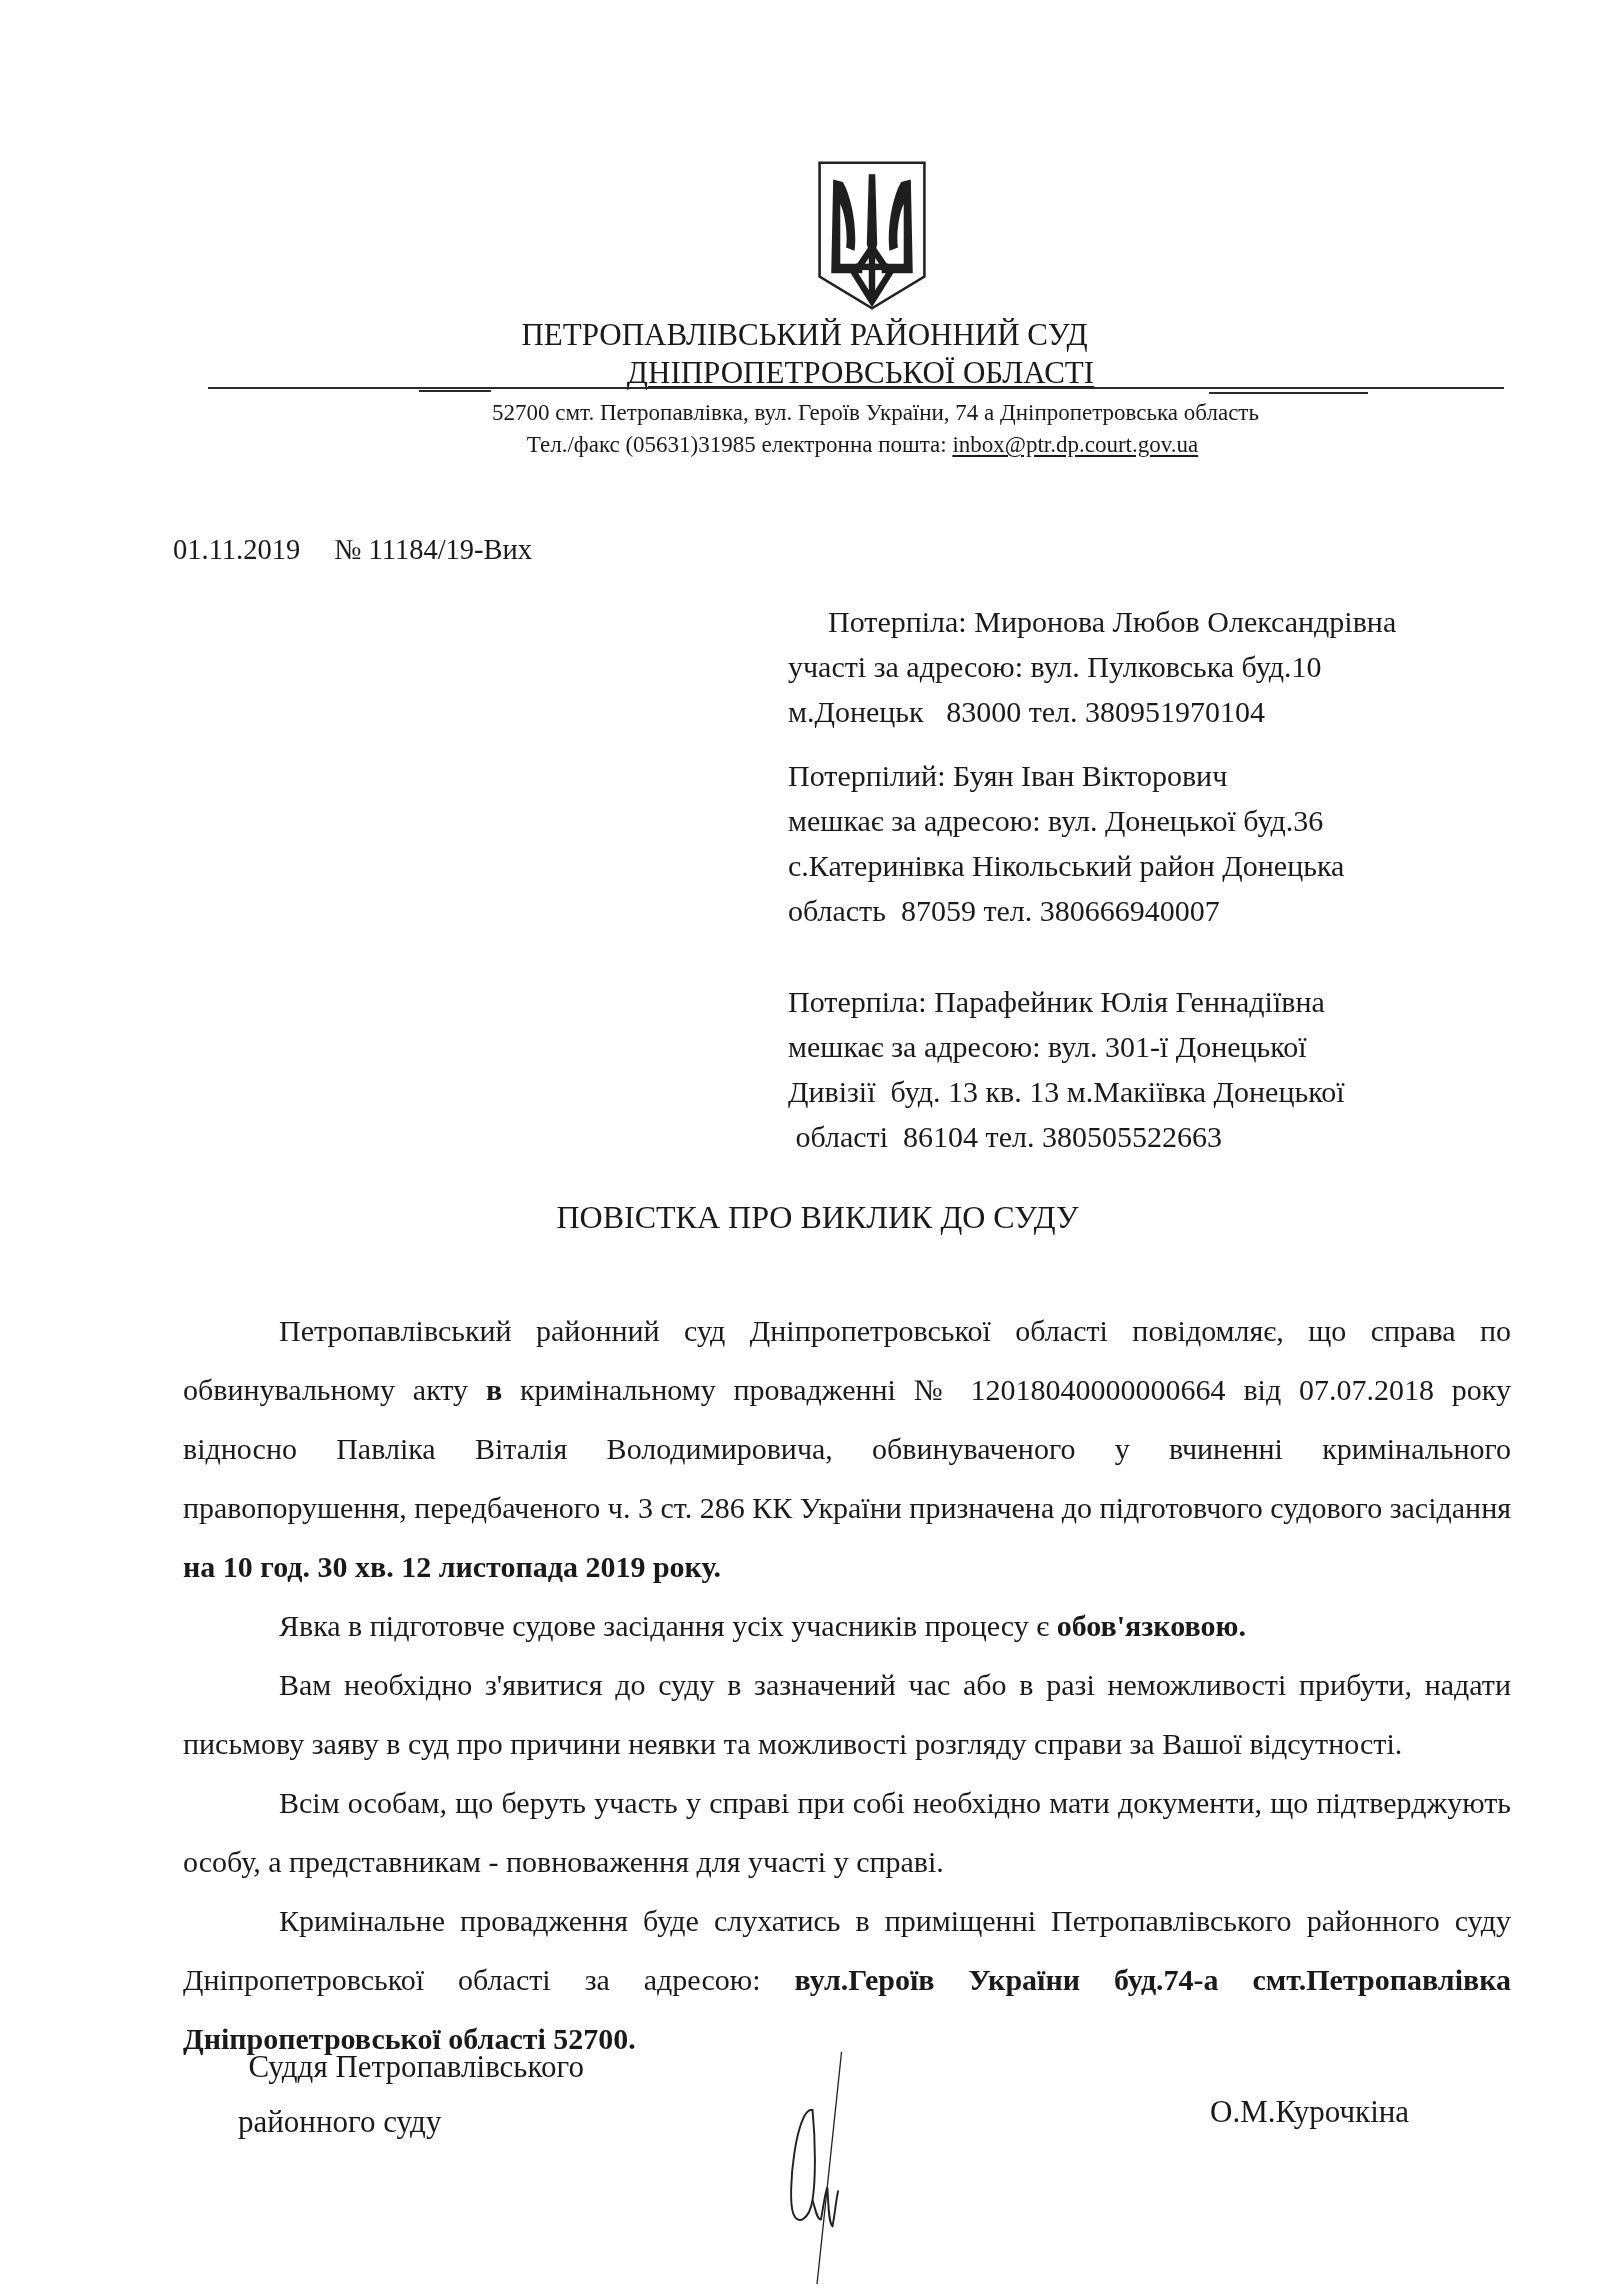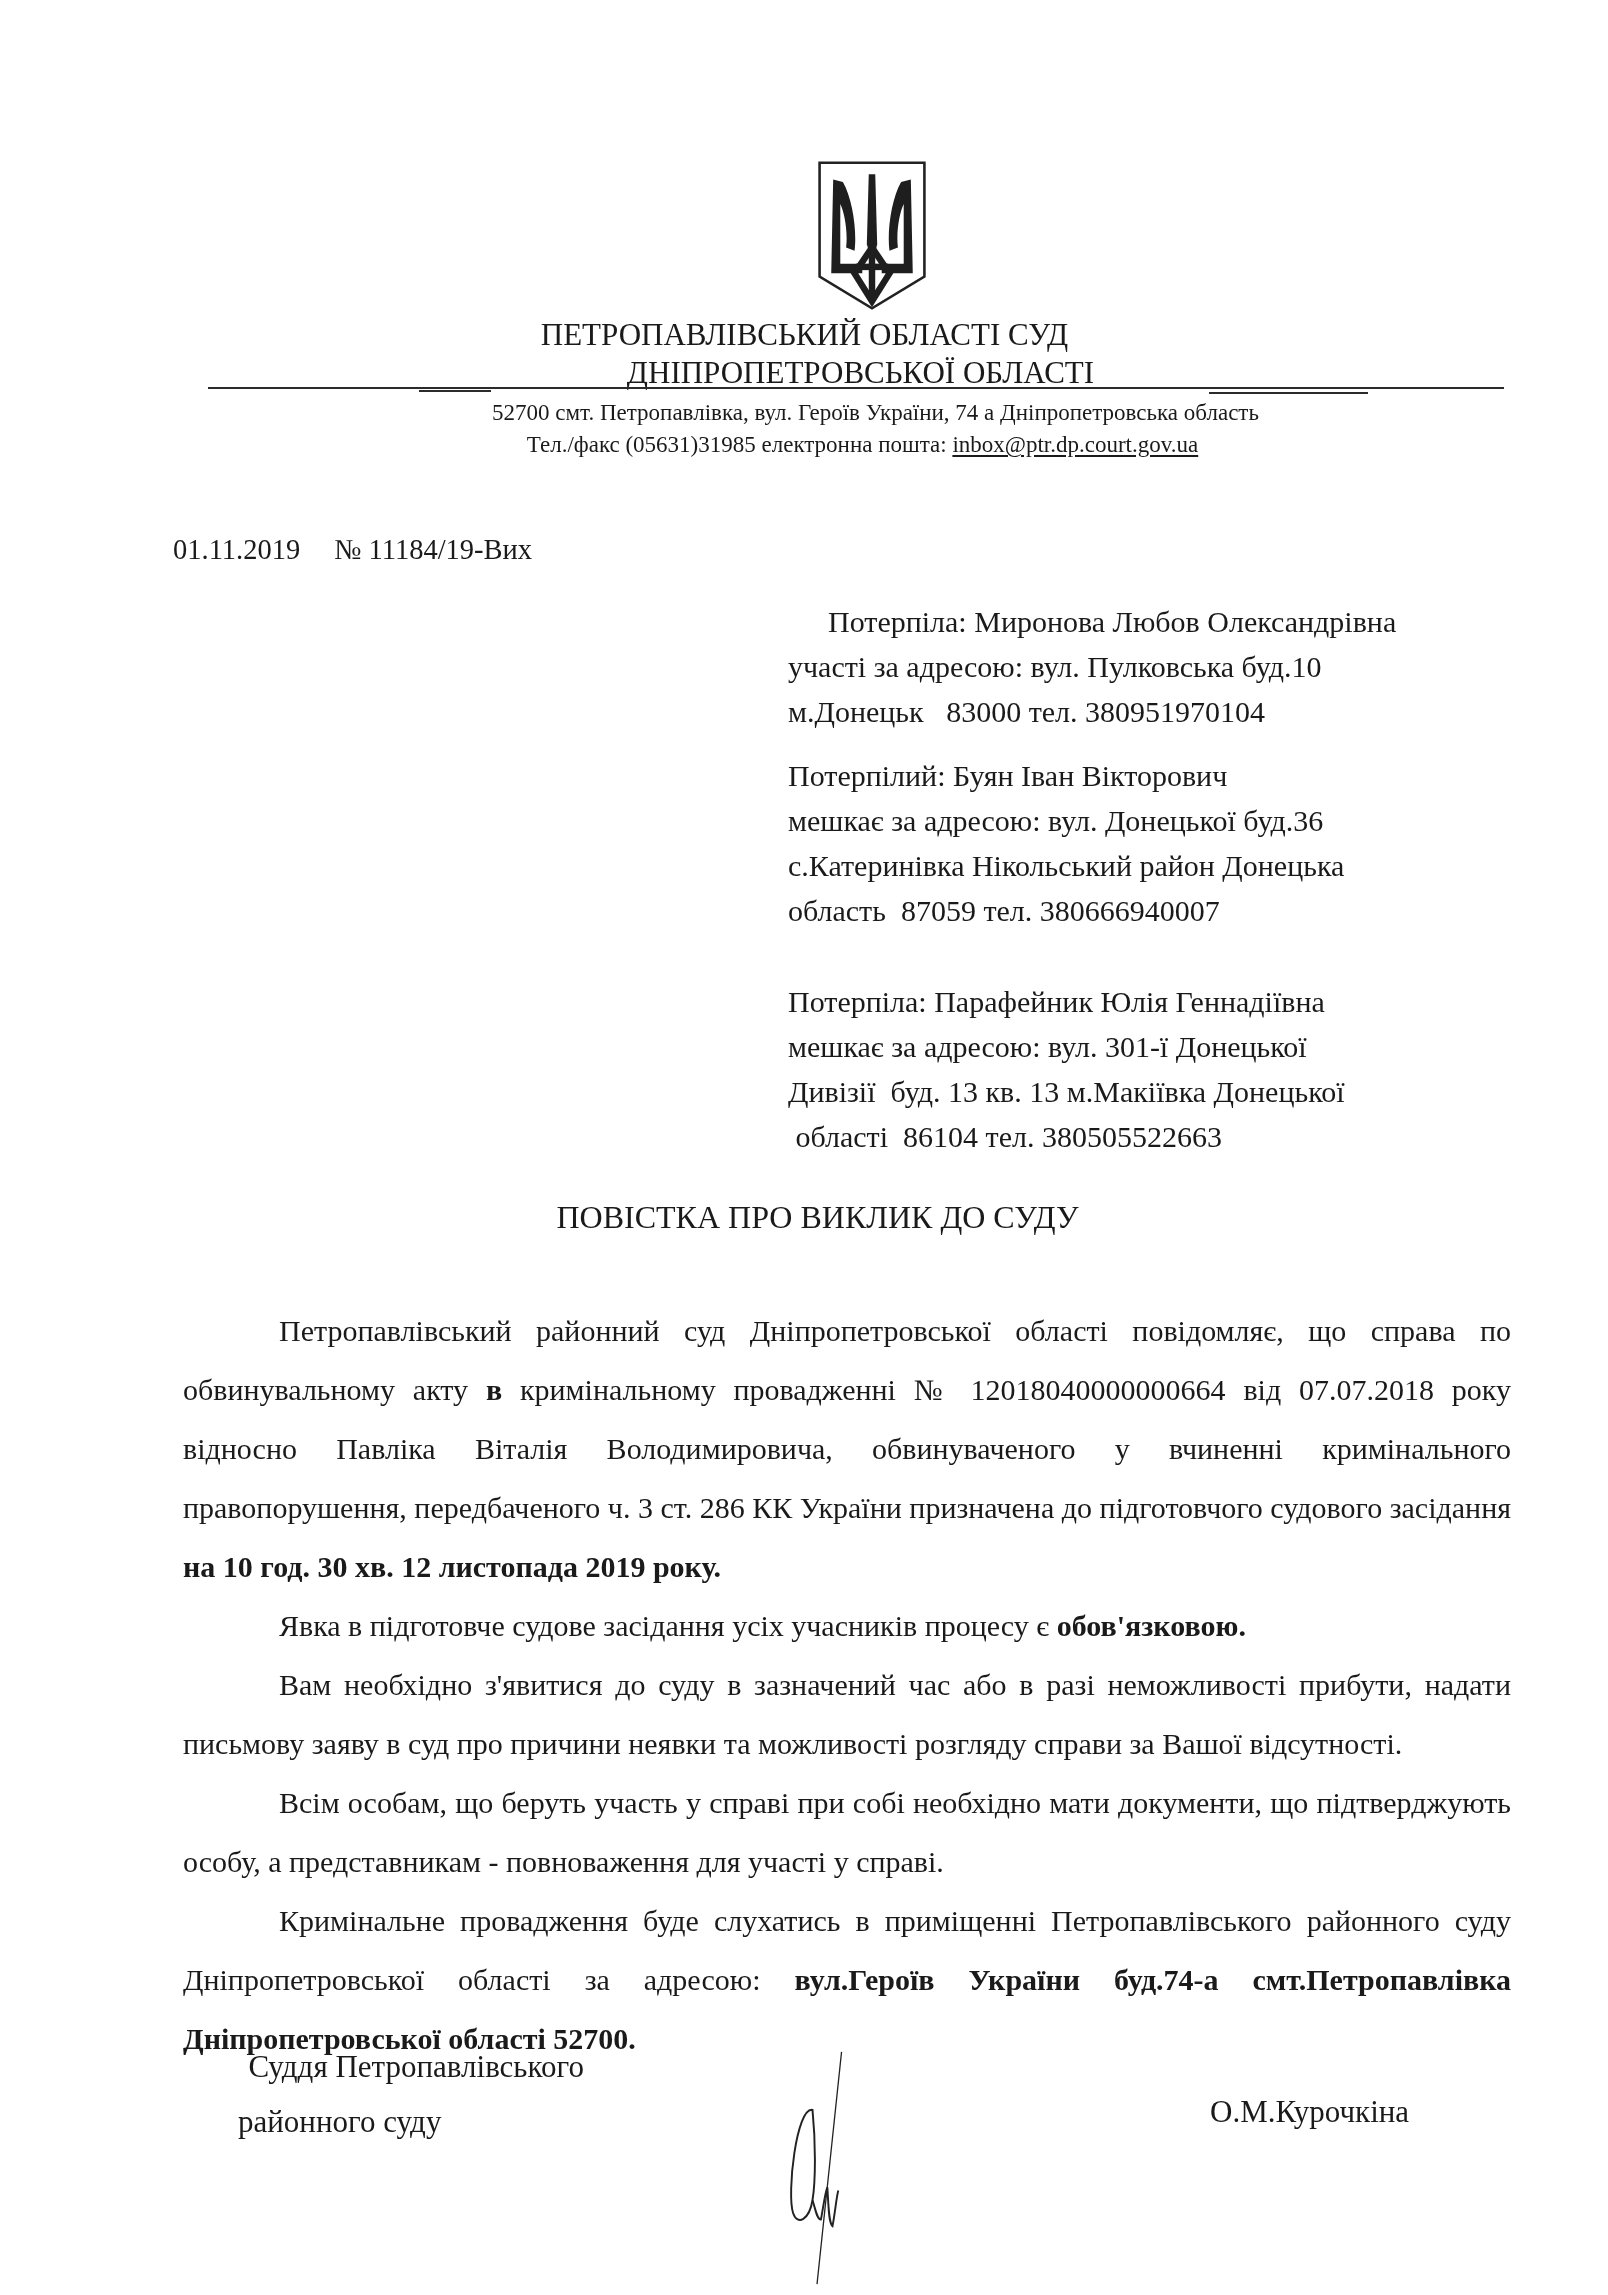--- a/index.html
+++ b/index.html
@@ -5,21 +5,21 @@
   html, body { margin: 0; padding: 0; background: #ffffff; }
   body {
     width: 1609px; height: 2295px; position: relative; overflow: hidden;
     font-family: "Liberation Serif", "DejaVu Serif", serif; color: #1a1a1a;
   }
   .abs { position: absolute; }
   .coat { left: 817px; top: 160px; width: 110px; height: 151px; }
   .court-name { left: 0; width: 1609px; text-align: center; font-size: 31px; line-height: 36px; }
   .court-line1 { top: 317px; }
   .court-line2 { top: 355px; left: 52px; }
-  .court-line2 span { text-underline-offset: 2.6px; text-decoration-thickness: 1.3px; margin-left: 8px; }
+  .court-line2 span { text-decoration: underline; text-underline-offset: 2.6px; text-decoration-thickness: 1.3px; margin-left: 8px; }
   .header-rule { left: 208px; top: 387px; width: 1296px; height: 1.9px; background: #2b2b2b; }
   .header-rule2a { left: 419px; top: 390px; width: 72px; height: 1.9px; background: #2b2b2b; }
   .header-rule2b { left: 1209px; top: 392px; width: 159px; height: 1.9px; background: #2b2b2b; }
   .addr { left: 0; width: 1609px; text-align: center; font-size: 23px; line-height: 28.5px; }
   .addr1 { top: 399px; left: 71px; }
   .addr2 { top: 431px; left: 58px; }
   .email { text-decoration: underline; text-underline-offset: 2.6px; }
   .outno { left: 173px; top: 534px; font-size: 28.5px; }
   .outno .num { margin-left: 34px; }
   .recipients { left: 788px; width: 718px; font-size: 30px; line-height: 45px; }
@@ -45,21 +45,21 @@
   <g fill="#1e1e1e">
     <path d="M80,22 L90,22 L93,130 L86,160 L77,130 Z"></path>
     <path d="M25,30 L40,34 C55,60 62,110 58,140 L45,135 C48,110 42,80 36,68 L36,160 L70,160 L70,175 L22,175 Z"></path>
     <path d="M145,30 L130,34 C115,60 108,110 112,140 L125,135 C122,110 128,80 134,68 L134,160 L100,160 L100,175 L148,175 Z"></path>
     <path d="M85,135 L112,175 L85,218 L58,175 Z" fill="none" stroke="#1e1e1e" stroke-width="10"></path>
     <rect x="60" y="160" width="50" height="10"></rect>
     <rect x="80" y="140" width="10" height="70"></rect>
   </g>
 </svg>
 
-<div class="abs court-name court-line1">ПЕТРОПАВЛІВСЬКИЙ ОБЛАСТІ СУД</div>
+<div class="abs court-name court-line1">ПЕТРОПАВЛІВСЬКИЙ РАЙОННИЙ СУД</div>
 <div class="abs court-name court-line2"><span>ДНІПРОПЕТРОВСЬКОЇ ОБЛАСТІ</span></div>
 
 <div class="abs header-rule"></div>
 <div class="abs header-rule2a"></div>
 <div class="abs header-rule2b"></div>
 
 <div class="abs addr addr1">52700 смт. Петропавлівка, вул. Героїв України, 74 а Дніпропетровська область</div>
 <div class="abs addr addr2">
   <span>Тел./факс (05631)31985 електронна пошта: </span><span class="email">inbox@ptr.dp.court.gov.ua</span>
 </div>

